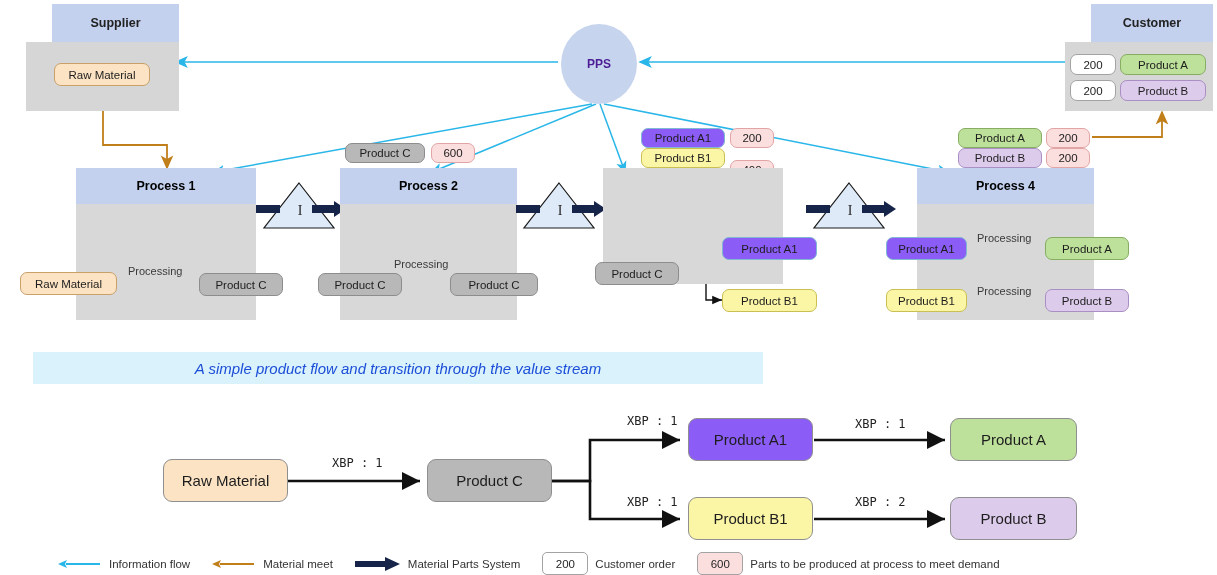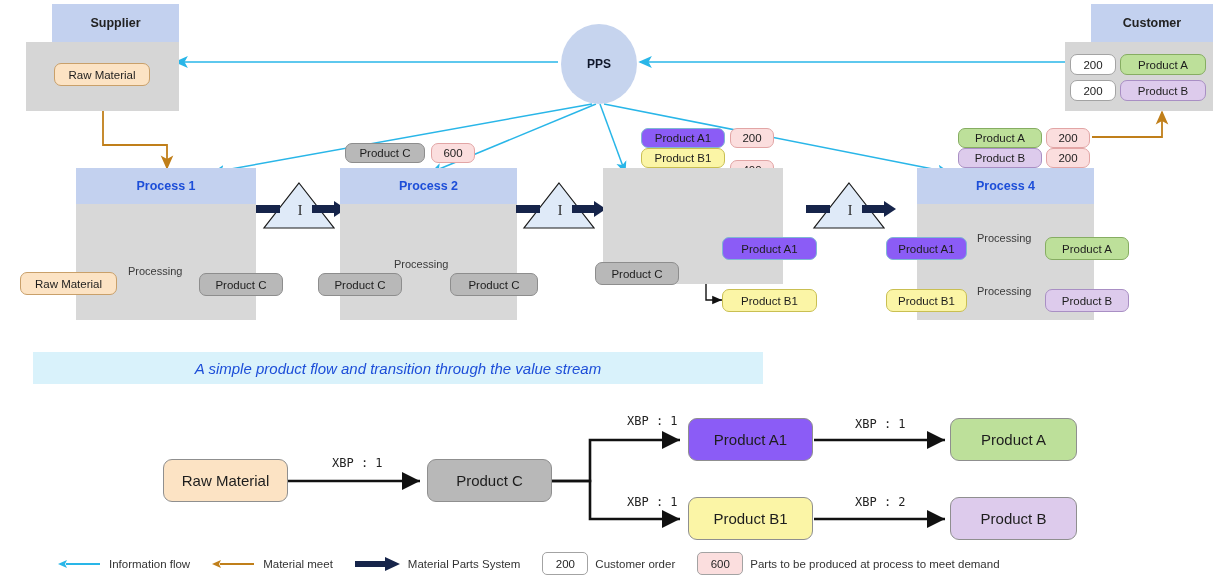--- a/index.html
+++ b/index.html
@@ -23,21 +23,21 @@
   .c-a1{background:#8b5cf6;border-color:#7fb7d4;}
   .c-b1{background:#fbf5a6;border-color:#c9bf52;}
   .c-a{background:#bde09a;border-color:#86ad62;}
   .c-b{background:#ddcbec;border-color:#a98fc4;}
   .c-num{background:#fbdede;border-color:#e2a5a5;}
   .c-white{background:#ffffff;border-color:#a3a3a3;}
 
   
   .proc{position:absolute;box-sizing:border-box;}
   .proc-head{height:36px;background:#c3d1ef;display:flex;align-items:center;
-             justify-content:center;font-weight:bold;font-size:12.5px;color:#1d4ed8;}
+             justify-content:center;font-weight:bold;font-size:12.5px;color:#000000;}
   .proc-body{background:#d8d8d8;}
 
   
   .tri{position:absolute;}
   .tri svg{display:block;}
 
   
   .ov{position:absolute;left:0;top:0;pointer-events:none;}
 
   
@@ -111,21 +111,21 @@
   <div class="ext-body" style="height:69px;position:relative;">
     <div class="chip c-white" style="left:5px;top:12px;width:46px;height:21px;">200</div>
     <div class="chip c-a" style="left:55px;top:12px;width:86px;height:21px;">Product A</div>
     <div class="chip c-white" style="left:5px;top:38px;width:46px;height:21px;">200</div>
     <div class="chip c-b" style="left:55px;top:38px;width:86px;height:21px;">Product B</div>
   </div>
 </div>
 
 <div class="abs" style="left:561px;top:24px;width:76px;height:80px;border-radius:50%;
             background:#c6d4ee;display:flex;align-items:center;justify-content:center;
-            font-weight:bold;font-size:12px;color:#0f172a;">
+            font-weight:bold;font-size:12px;color:#4c1d95;">
   <span>PPS</span>
 </div>
 
 <div class="proc" style="left:76px;top:168px;width:180px;height:152px;">
   <div class="proc-head">Process 1</div>
   <div class="proc-body" style="height:116px;"></div>
 </div>
 <div class="chip c-raw" style="left:20px;top:272px;width:97px;height:23px;">Raw Material</div>
 <div class="lbl" style="left:128px;top:265px;">Processing</div>
 <div class="chip c-gray" style="left:199px;top:273px;width:84px;height:23px;">Product C</div>

